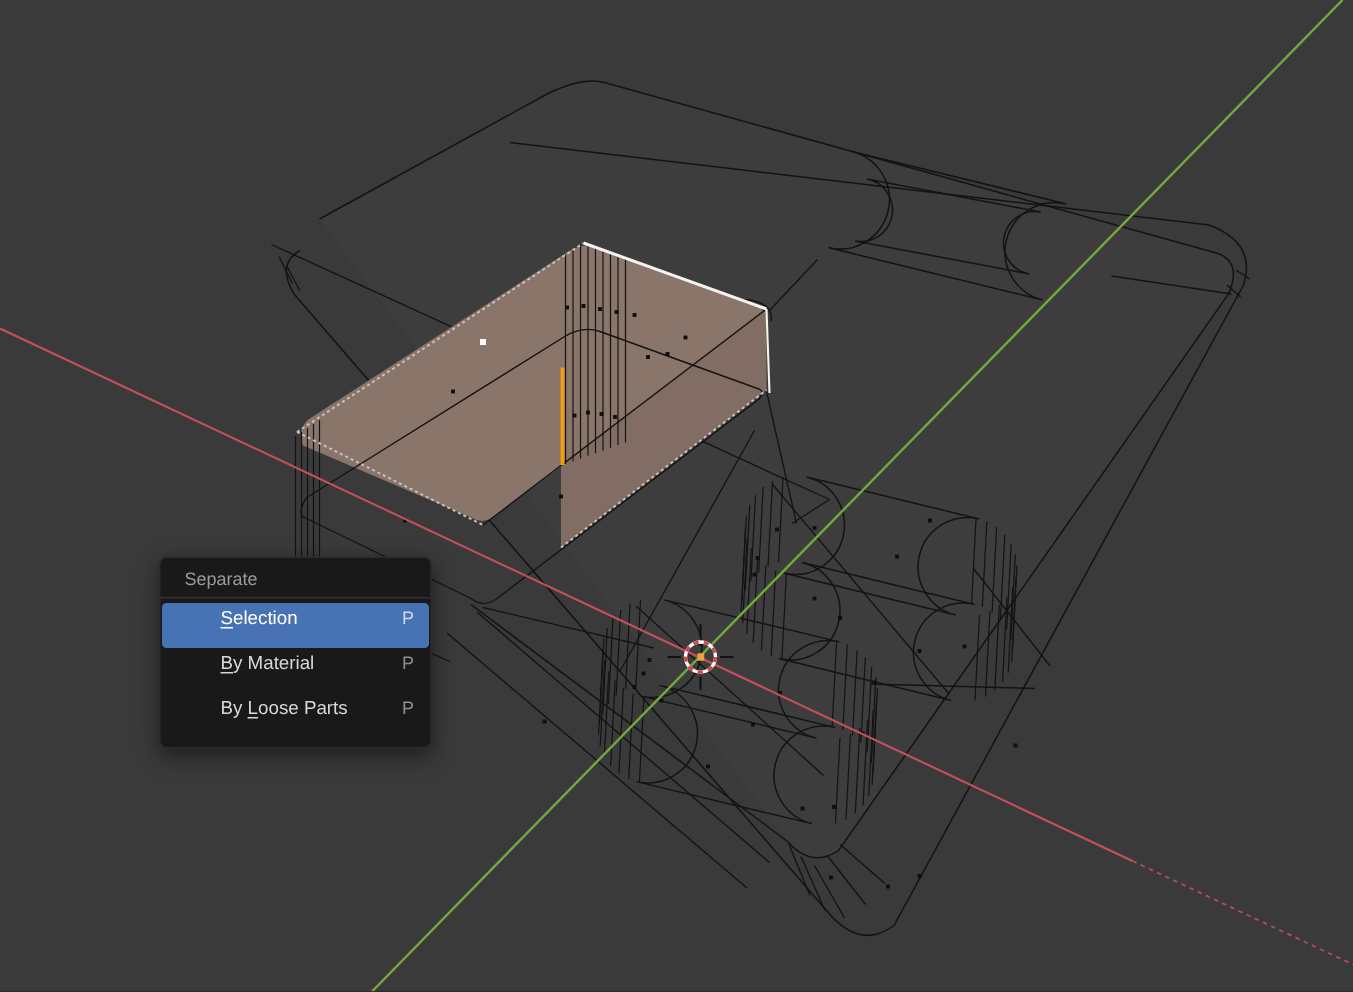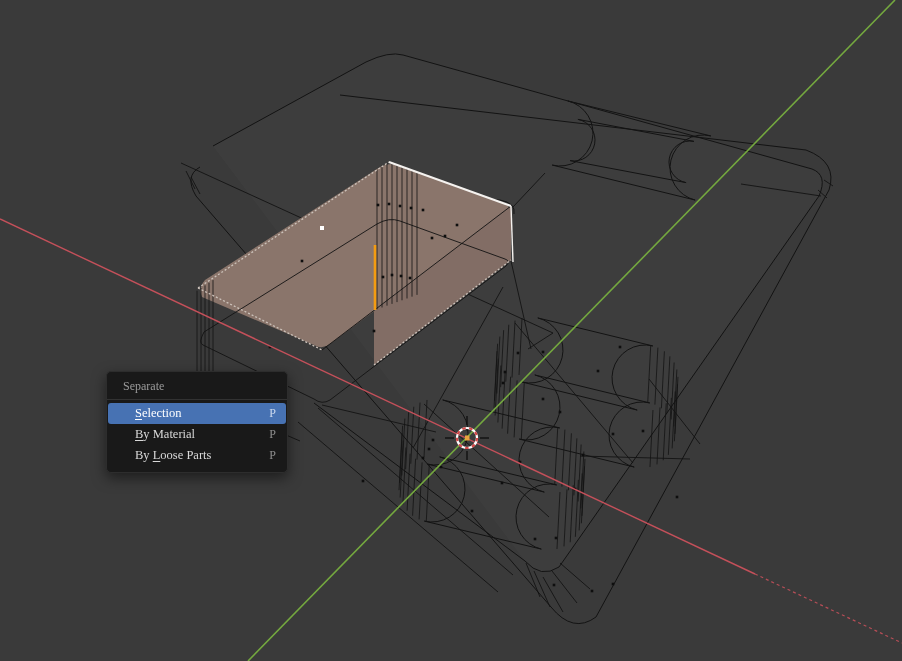--- a/index.html
+++ b/index.html
@@ -1,31 +1,31 @@
 <!DOCTYPE html>
 <html style="--background: #3a3a3a; --menu_bg: #191919; --menu_border: #2d2d2d; --menu_header_text: #9b9b9b; --menu_item_text: #d9d9d9; --menu_shortcut_text: #8f8f8f; --highlight: #4772b3; --highlight_text: #ffffff; --separator: #323232; --wire: #131313; --axis_green: #74a83f; --axis_red: #c4505a; --face_selected: #8a756b; --face_selected_side: #826d65; --edge_selected: #cdc3bb; --edge_active: #f49c12; --edge_highlight_white: #f5f2ef; --vertex_dot: #0e0e0e; --active_face_dot: #ffffff; --cursor_red: #d24848; --cursor_white: #ffffff; --origin_orange: #e8a33d;"><head>
 <meta charset="utf-8">
 <style>
   html,body{margin:0;padding:0;background:#222;}
   #stage{position:relative;width:902px;height:661px;overflow:hidden;
-         font-family:Liberation Serif, serif;
+         font-family:Liberation Sans, sans-serif;
          background:var(--background,#3a3a3a);}
   #scene{position:absolute;left:0;top:0;}
   
   .menu{position:absolute;left:106px;top:371px;width:182px;
         background:var(--menu_bg,#1a1a1a);
         border:1px solid var(--menu_border,#2c2c2c);
         border-radius:5px;box-sizing:border-box;
         box-shadow:0 5px 14px rgba(0,0,0,.5);
         padding-bottom:6px;z-index:5;}
   .menu-header{padding:7px 0 5px 16px;font-size:12px;
         color:var(--menu_header_text,#9b9b9b);}
   .menu-sep{height:1px;background:var(--separator,#323232);margin:0 0 3px 0;}
-  .menu-item{position:relative;height:21px;line-height:21px;font-size:12.5px;
-        color:var(--menu_item_text,#d8d8d8);padding-left:27px;margin:0 1px;
+  .menu-item{position:relative;height:30px;line-height:21px;font-size:12.5px;
+        color:var(--menu_item_text,#d8d8d8);padding-left:39px;margin:0 1px;
         border-radius:3px;cursor:default;}
   .menu-item.hl{background:var(--highlight,#4772b3);color:var(--highlight_text,#fff);}
   .menu-item .shortcut{position:absolute;right:10px;top:0;
         color:var(--menu_shortcut_text,#8f8f8f);font-size:12px;}
   .menu-item.hl .shortcut{color:#ccd9ee;}
   .u{text-decoration:underline;text-underline-offset:2px;text-decoration-thickness:1px;}
 </style>
 </head>
 <body>
 

